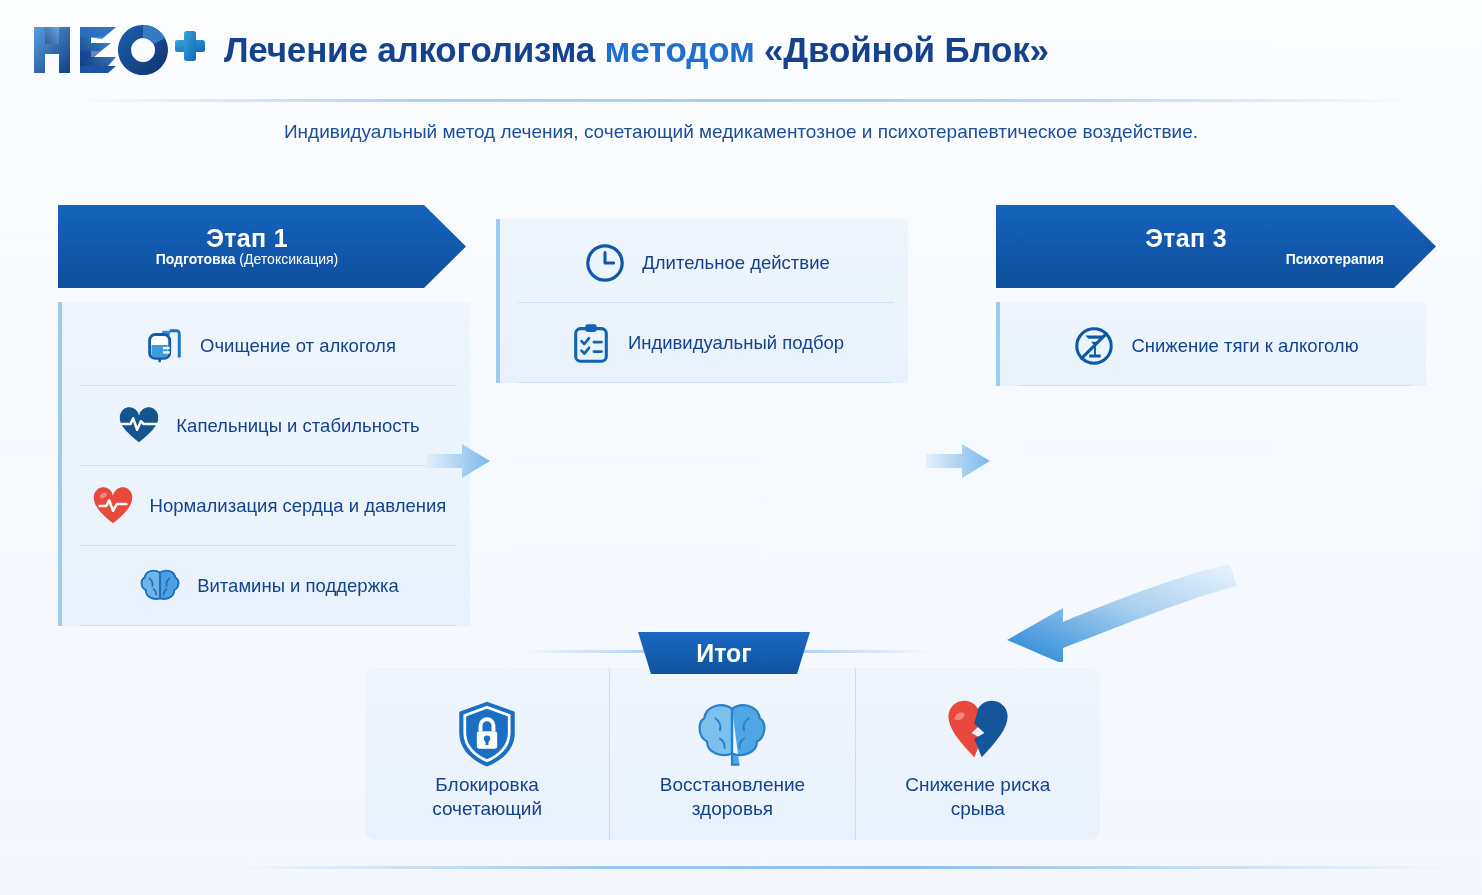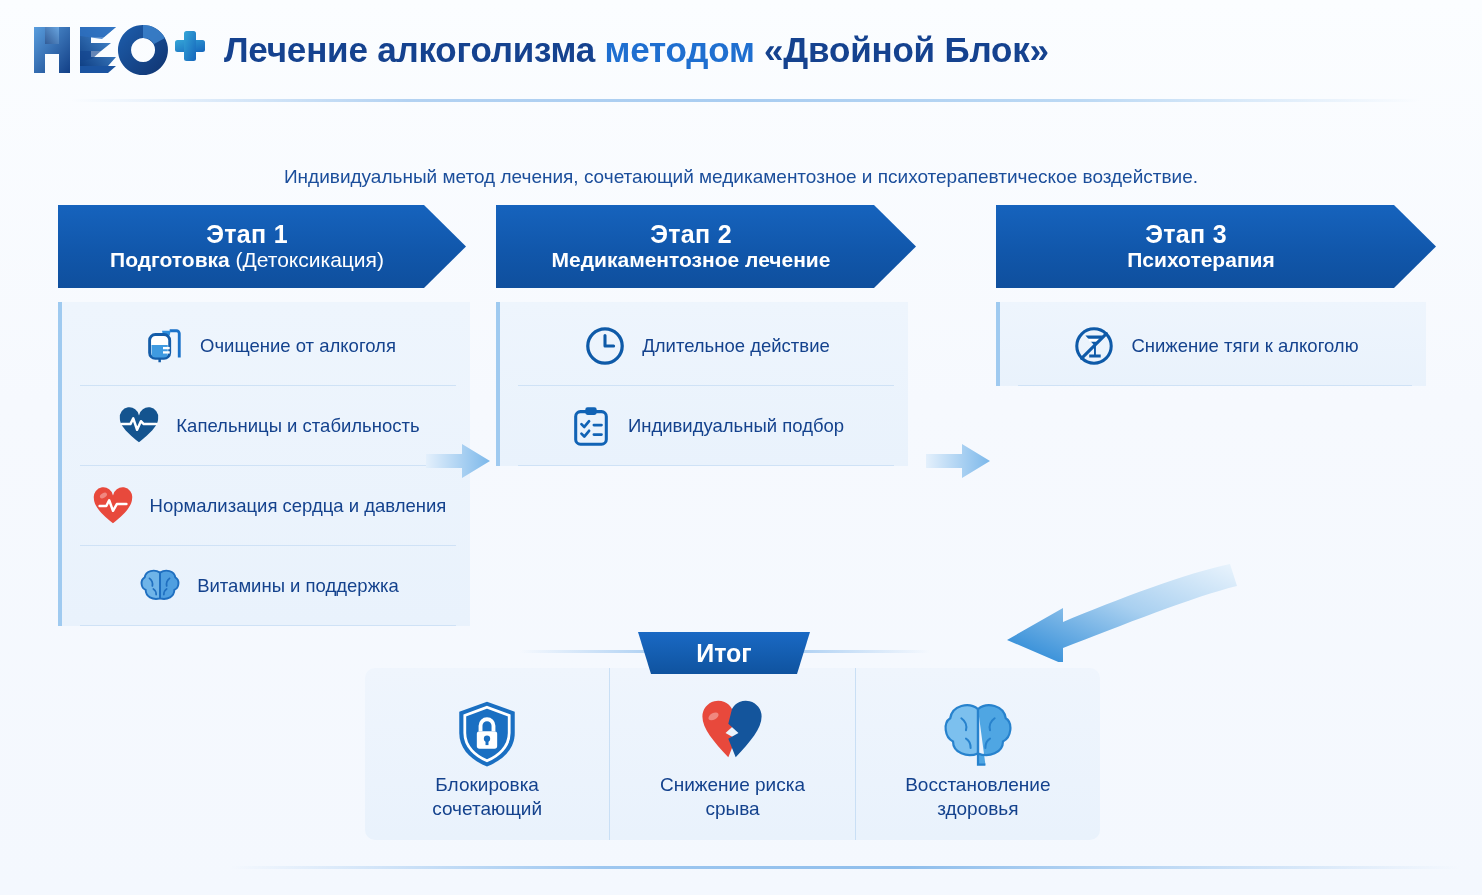--- a/index.html
+++ b/index.html
@@ -28,21 +28,21 @@
   .t-dark { color: #15428f; }
   .t-mid  { color: #1f6fd0; }
   .hdr-divider {
     position: absolute; left: 70px; top: 99px; width: 1350px; height: 3px;
     background: linear-gradient(90deg, rgba(176,208,243,0) 0%, #b3d2f2 25%, #a9cdf1 50%, #bcd9f4 75%, rgba(176,208,243,0) 100%);
     border-radius: 2px;
   }
 
   .subtitle {
     position: absolute; left: 0; top: 121px; width: 1482px;
-    text-align: center; color: #1b4e9b; font-size: 19px; margin-top: 45px;
+    text-align: center; color: #1b4e9b; font-size: 19px;
   }
 
   
   .stages { position: absolute; left: 0; top: 205px; width: 1482px; height: 350px; }
 
   .stage { position: absolute; top: 0; }
   .stage-1 { left: 46px;  width: 420px; padding-left: 12px; }
   .stage-2 { left: 496px; width: 420px; }
   .stage-3 { left: 996px; width: 440px; }
 
@@ -52,25 +52,25 @@
     color: #ffffff;
     display: flex; flex-direction: column; align-items: center; justify-content: center;
     padding: 0 52px 0 22px;
     box-shadow: 0 1px 3px rgba(16,62,120,.18);
   }
   .stage-1 .stage-head, .stage-2 .stage-head {
     clip-path: polygon(0 0, calc(100% - 42px) 0, 100% 50%, calc(100% - 42px) 100%, 0 100%);
   }
   .stage-3 .stage-head {
     clip-path: polygon(0 0, calc(100% - 42px) 0, 100% 50%, calc(100% - 42px) 100%, 0 100%);
-    align-items: center; 
+    align-items: flex-end; 
   }
   .stage-3 .st-num { align-self: center; margin-left: -30px; }
   .st-num { font-size: 25px; font-weight: bold; line-height: 1.06; letter-spacing: .3px; }
-  .st-sub { font-size: 21px; font-weight: bold; line-height: 1.2; white-space: nowrap; }
+  .st-sub { font-size: 14px; font-weight: bold; line-height: 1.2; white-space: nowrap; }
   .st-sub .light { font-weight: normal; }
 
   .stage-body {
     margin-top: 14px;
     background: linear-gradient(180deg,#eef5fd 0%, #e9f2fc 100%);
     border-left: 4px solid #9fcaf0;
     padding: 4px 14px 0 18px;
   }
   .stage-1 .stage-body { width: 412px; }
   .stage-2 .stage-body { width: 412px; }
@@ -239,24 +239,20 @@
             <linearGradient id="ar1" x1="0" y1="0" x2="1" y2="0">
           <stop offset="0" stop-color="#e4f0fc"></stop>
               <stop offset="1" stop-color="#7cb8ea"></stop>
         </linearGradient>
           </defs>
         <path d="M0 13 h36 V3 l28 17 -28 17 V27 H0 Z" fill="url(#ar1)"></path>
       </svg>
     </div>
 
     <div class="stage stage-2">
-      <div class="stage-head">
-        <div class="st-num">Этап 2</div>
-        <div class="st-sub">Медикаментозное лечение</div>
-      </div>
       <div class="stage-body">
 
 
         <div class="item">
           <span class="ic">
             <svg viewBox="0 0 46 46" width="44" height="44">
               <circle cx="23" cy="23" r="18" fill="none" stroke="#0e5aa8" stroke-width="3.4"></circle>
               <path d="M23 12 V23 h9" fill="none" stroke="#0e5aa8" stroke-width="3.2" stroke-linecap="round" stroke-linejoin="round"></path>
             </svg>
           </span>
@@ -347,42 +343,42 @@
       </span>
       <span class="rlbl">
         <span>Блокировка</span><br>
         <span>сочетающий</span>
       </span>
     </div>
 
     <div class="result-cell">
       <span class="ric">
         <svg viewBox="0 0 80 78" width="74" height="74">
-          <path d="M40 12 A17 17 0 0 0 8 20 C8 33 20 47 36 64 L44 44 L33 38 L44 28 Z" fill="#e8493c"></path>
-          <path d="M40 12 A17 17 0 0 1 72 20 C72 33 60 47 44 64 L36 44 L47 38 L36 28 Z" fill="#14559c"></path>
-          <ellipse cx="20" cy="20" rx="6" ry="3.5" fill="#ffffff" opacity=".35" transform="rotate(-30 20 20)"></ellipse>
-        </svg>
-      </span>
-      <span class="rlbl">
-        <span>Снижение риска</span><br>
-        <span>срыва</span>
-      </span>
-    </div>
-
-    <div class="result-cell">
-      <span class="ric">
-        <svg viewBox="0 0 80 78" width="74" height="74">
           <path d="M40 12 C30 4 12 8 10 22 C2 27 4 43 13 47 C13 59 28 65 40 60 Z" fill="#7cc0ee" stroke="#2782cd" stroke-width="2.4"></path>
           <path d="M40 12 C50 4 68 8 70 22 C78 27 76 43 67 47 C67 59 52 65 40 60 V72 h8" fill="#4fa6e3" stroke="#2782cd" stroke-width="2.4"></path>
           <path d="M40 12 V60" stroke="#2782cd" stroke-width="2.4"></path>
           <path d="M22 22 q7 5 5 13 M27 44 q5 3 5 10 M58 22 q-7 5 -5 13 M53 44 q-5 3 -5 10" fill="none" stroke="#2782cd" stroke-width="2.2" stroke-linecap="round"></path>
         </svg>
       </span>
       <span class="rlbl">
         <span>Восстановление</span><br>
         <span>здоровья</span>
       </span>
     </div>
 
+    <div class="result-cell">
+      <span class="ric">
+        <svg viewBox="0 0 80 78" width="74" height="74">
+          <path d="M40 12 A17 17 0 0 0 8 20 C8 33 20 47 36 64 L44 44 L33 38 L44 28 Z" fill="#e8493c"></path>
+          <path d="M40 12 A17 17 0 0 1 72 20 C72 33 60 47 44 64 L36 44 L47 38 L36 28 Z" fill="#14559c"></path>
+          <ellipse cx="20" cy="20" rx="6" ry="3.5" fill="#ffffff" opacity=".35" transform="rotate(-30 20 20)"></ellipse>
+        </svg>
+      </span>
+      <span class="rlbl">
+        <span>Снижение риска</span><br>
+        <span>срыва</span>
+      </span>
+    </div>
+
   </div>
 
   <div class="footer-rule"></div>
 </div>
 
 </body></html>

